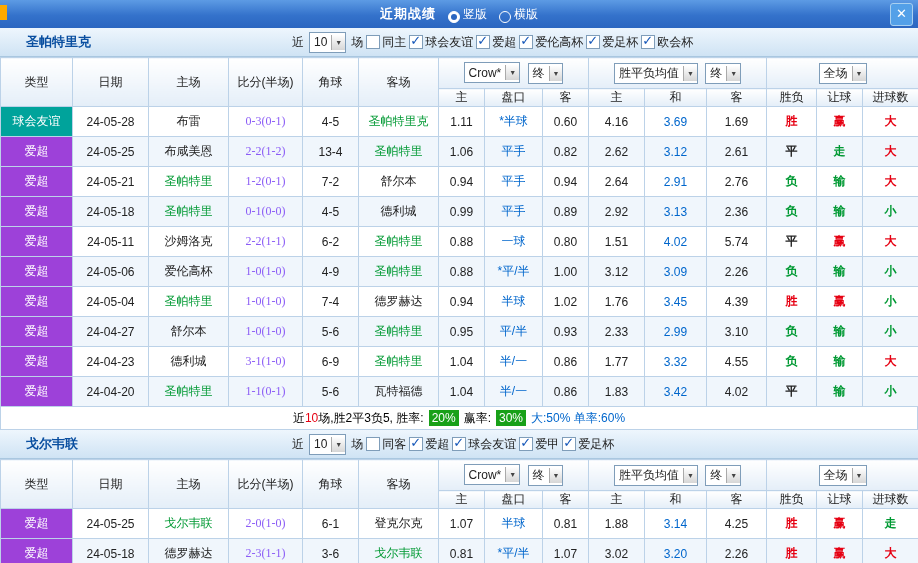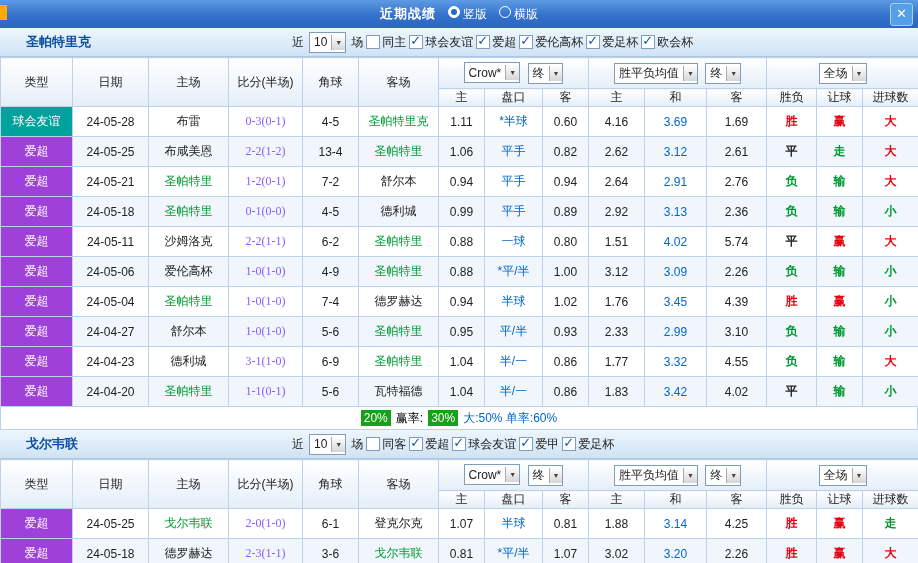--- a/index.html
+++ b/index.html
@@ -2,21 +2,21 @@
 <html><head>
 <meta charset="utf-8">
 <style>
   html,body{margin:0;padding:0;}
   body{font-family:"Liberation Sans","DejaVu Sans",sans-serif;background:#ffffff;}
   .app{width:918px;height:563px;overflow:hidden;position:relative;background:#fff;font-size:12px;}
   
   .titlebar{height:28px;background:linear-gradient(180deg,#5d9be4 0%,#3472cb 55%,#2b66c0 100%);display:flex;align-items:center;justify-content:center;position:relative;color:#fff;}
   .edge-artifact{position:absolute;left:0;top:5px;width:7px;height:15px;background:#ffaa00;}
   .title{font-weight:bold;font-size:13px;letter-spacing:1px;}
-  .radio-label{display:inline-flex;align-items:flex-start;margin-left:12px;cursor:pointer;}
+  .radio-label{display:inline-flex;align-items:flex-end;margin-left:12px;cursor:pointer;}
   .radio{width:10px;height:10px;border:1px solid #fff;border-radius:50%;margin-right:3px;position:relative;display:inline-block;background:transparent;}
   .radio.checked{background:#fff;}
   .radio.checked::after{content:"";position:absolute;inset:2px;border-radius:50%;background:#2b66c0;}
   .close-btn{position:absolute;right:5px;top:3px;width:21px;height:21px;background:#53a0e8;border:1px solid #a8d0f0;border-radius:3px;color:#fff;font-size:13px;line-height:19px;text-align:center;cursor:pointer;}
   
   .section-head{height:28px;background:linear-gradient(180deg,#eef6fd,#cfe3f4);border-bottom:1px solid #a9c7e0;display:flex;align-items:center;position:relative;}
   .team-name{color:#0a4fa0;font-weight:bold;font-size:13px;margin-left:26px;}
   .filters{position:absolute;left:292px;display:flex;align-items:center;gap:3px;color:#222;white-space:nowrap;}
   .cb-label{display:inline-flex;align-items:center;cursor:pointer;}
   .cb{width:12px;height:12px;border:1px solid #7f9db9;background:#fff;display:inline-block;position:relative;margin-right:2px;}
@@ -340,20 +340,23 @@
             <td>4.02</td>
             <td class="res c-dark">平</td>
             <td class="res c-green">输</td>
             <td class="res c-green">小</td>
           </tr>
 
       </tbody>
     </table>
 
     <div class="summary">
+      <span>
+        <span>近</span><span class="c-red">10</span><span>场,胜2平3负5, 胜率:</span>
+      </span>
       <span class="badge-green">20%</span>
       <span>赢率:</span>
       <span class="badge-green">30%</span>
       <span class="c-blue">大:50% 单率:60%</span>
     </div>
   </div>
 
   <div>
     <div class="section-head">
       <span class="team-name">戈尔韦联</span>

